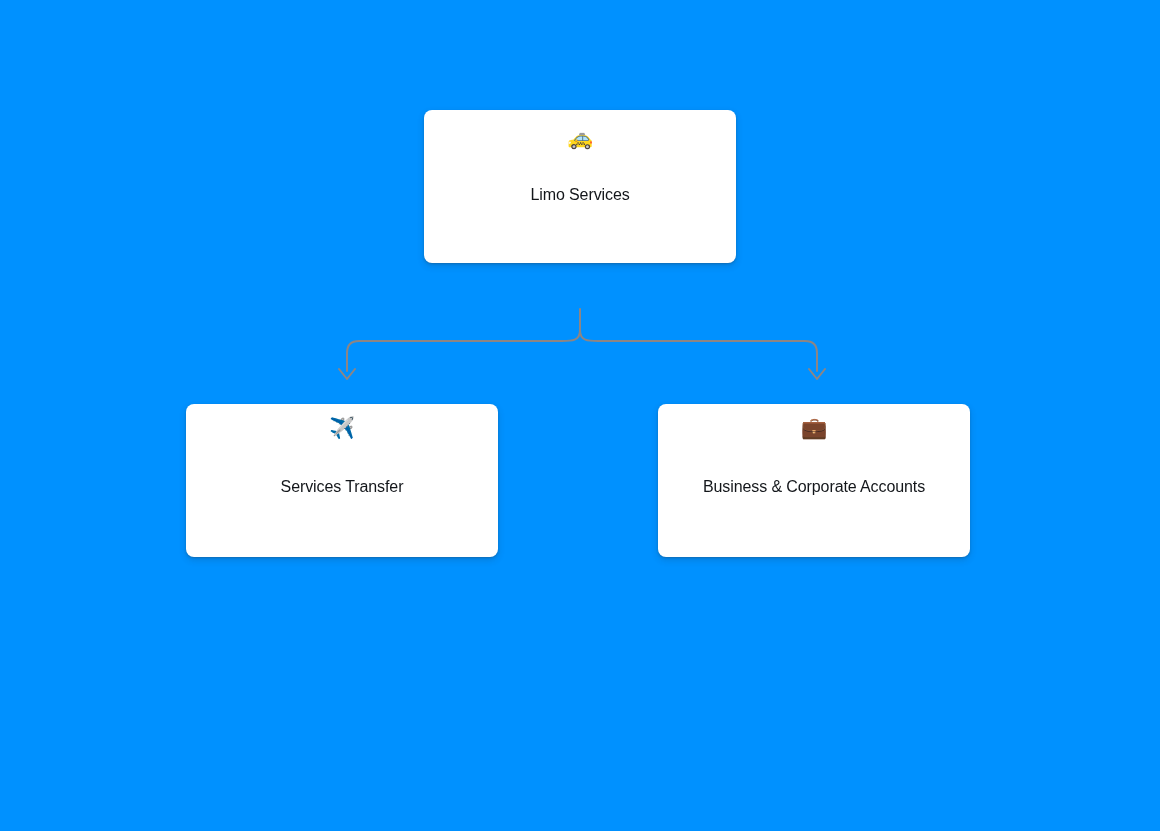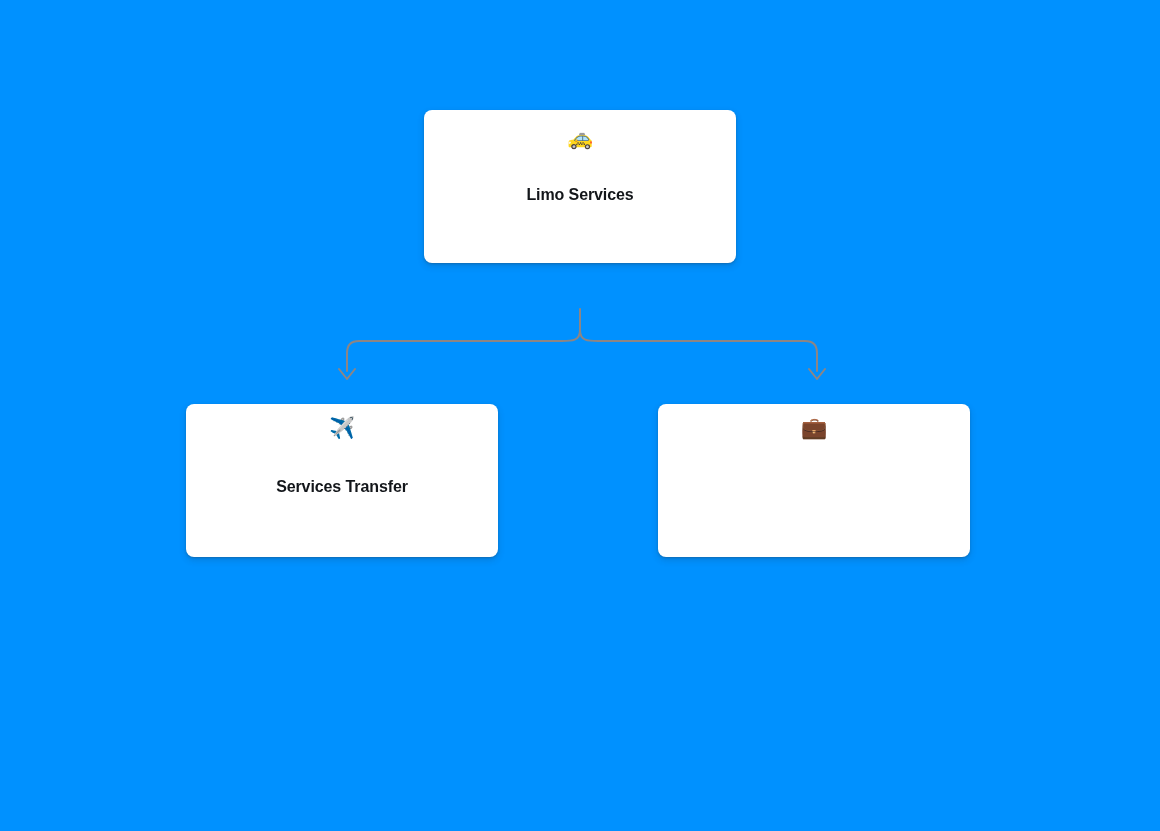--- a/index.html
+++ b/index.html
@@ -51,21 +51,21 @@
     line-height: 1;
     height: 24px;
     display: flex;
     align-items: center;
     justify-content: center;
     user-select: none;
   }
 
   .node-label {
     font-family: "Liberation Sans", sans-serif;
-    font-weight: bold;
+    font-weight: normal;
     font-size: 16px;
     line-height: 20px;
     color: #13161a;
     text-align: center;
     letter-spacing: -0.1px;
     white-space: nowrap;
   }
 
   
   #node-root {
@@ -117,15 +117,16 @@
     <div class="node-label">Limo Services</div>
   </div>
 
   <div class="node node-child" id="node-airport-transfer">
     <div class="node-icon">✈️</div>
     <div class="node-label">Services Transfer</div>
   </div>
 
   <div class="node node-child" id="node-business-accounts">
     <div class="node-icon">💼</div>
+    <div class="node-label">Business &amp; Corporate Accounts</div>
   </div>
 
 </div>
 
 </body></html>

